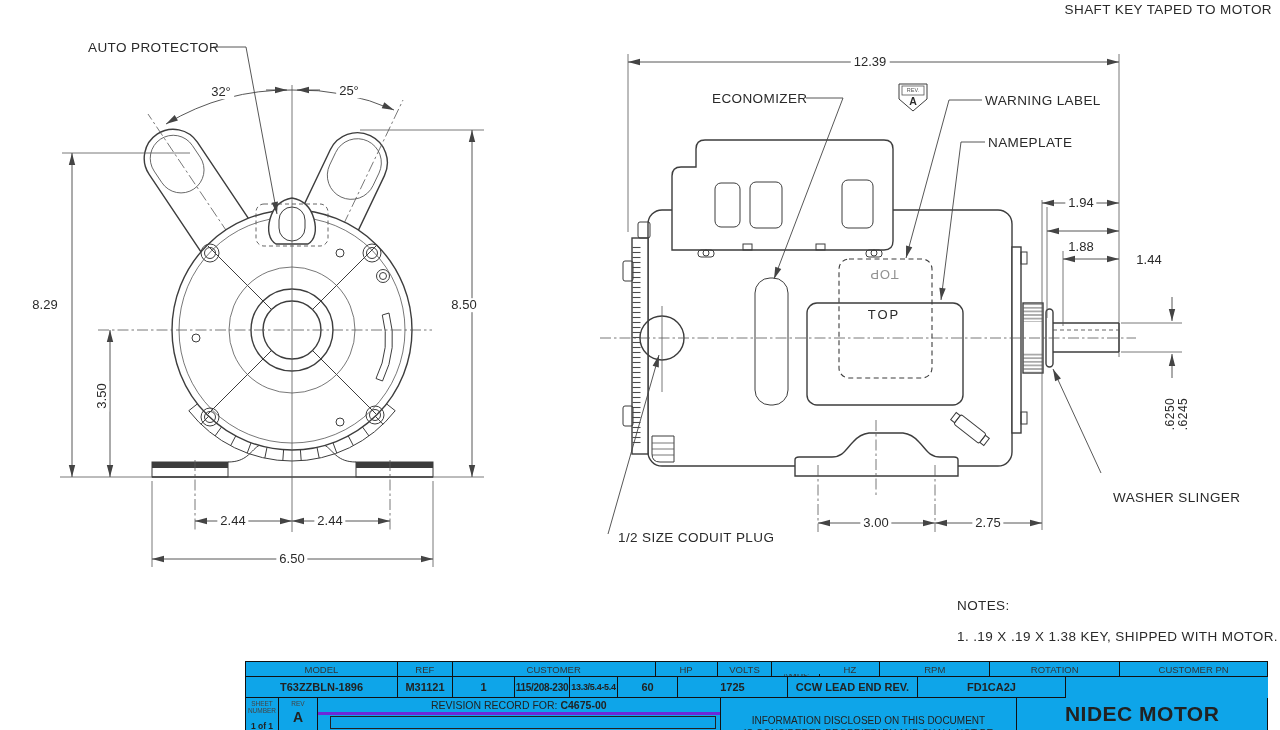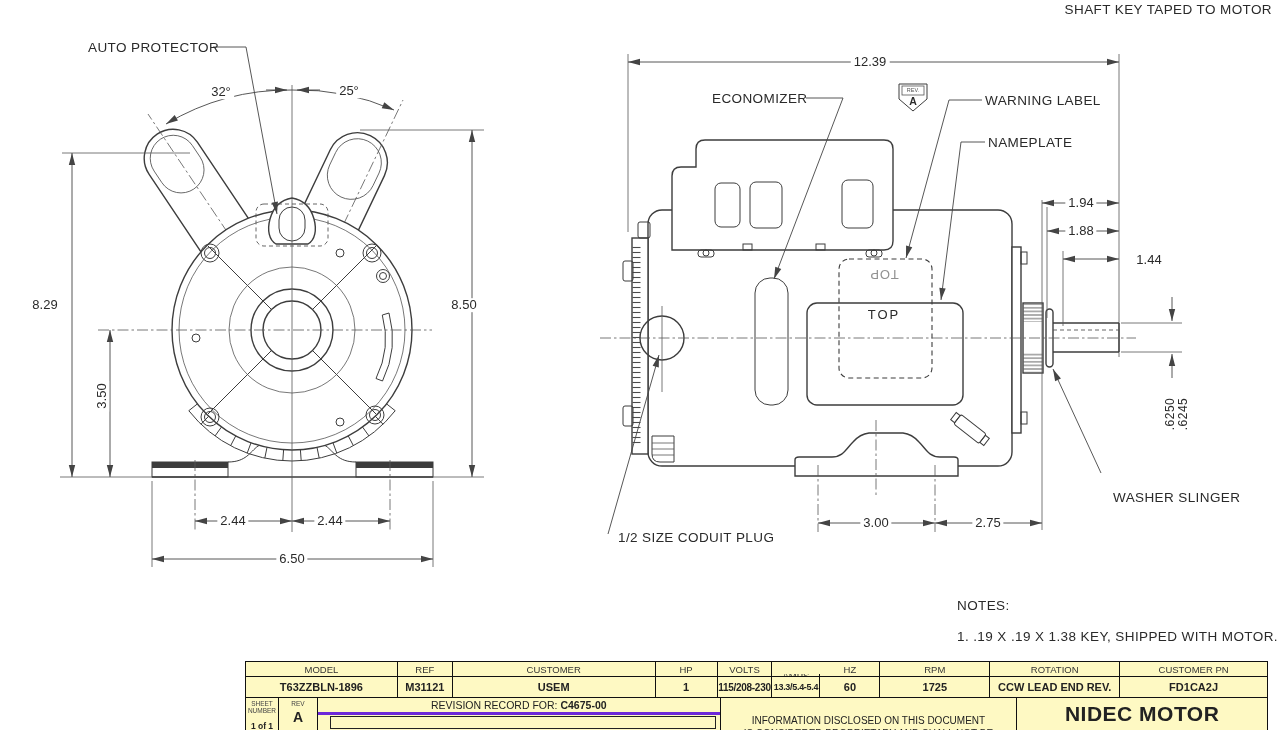--- a/index.html
+++ b/index.html
@@ -17,21 +17,21 @@
   .on{fill:none;stroke:#3d3d3d;stroke-width:1.4;}
   .t{fill:none;stroke:#3d3d3d;stroke-width:1;}
   .tt{fill:none;stroke:#555;stroke-width:.8;}
   .cl{fill:none;stroke:#555;stroke-width:.8;stroke-dasharray:11 3 2.5 3;}
   .dl{fill:none;stroke:#444;stroke-width:.9;}
   .dsh{fill:none;stroke:#3d3d3d;stroke-width:1.1;stroke-dasharray:5 3.5;}
   .dsh2{fill:none;stroke:#555;stroke-width:.9;stroke-dasharray:4 3;}
   
   #tblock{position:absolute;left:245px;top:661px;width:1023px;height:69px;z-index:3;
           border-left:1.5px solid #111;border-top:1.5px solid #111;box-sizing:border-box;
-          background:#fef9c3;overflow:hidden;}
+          background:#0ea5e9;overflow:hidden;}
   .tb-row{display:flex;}
   .tb-cell{border-right:1.5px solid #111;border-bottom:1.5px solid #111;box-sizing:border-box;
            display:flex;align-items:center;justify-content:center;overflow:hidden;}
   .hdr{font-size:9.5px;color:#333;}
   .val{font-size:11px;font-weight:bold;}
   .vs{font-size:9px;font-weight:bold;letter-spacing:-.3px;}
   .vm{font-size:10px;font-weight:bold;letter-spacing:-.3px;}
   .stack{flex-direction:column;justify-content:flex-start;}
   .microhdr{font-size:6.5px;line-height:7px;color:#444;text-align:center;padding-top:2px;}
   .revbox{border:1px solid #222;height:11px;margin:1px 4px 0 12px;}
@@ -250,21 +250,21 @@
 <span class="txt dim" style="left:330px;top:521px;">2.44</span>
 <span class="txt dim" style="left:292px;top:559px;">6.50</span>
 
 <span class="txt lbl" style="left:712px;top:91px;">ECONOMIZER</span>
 <span class="txt lbl" style="left:985px;top:93px;">WARNING LABEL</span>
 <span class="txt lbl" style="left:988px;top:135px;">NAMEPLATE</span>
 <span class="txt" style="left:913px;top:90px;font-size:5.5px;transform:translate(-50%,-50%);color:#555;">REV.</span>
 <span class="txt" style="left:913px;top:101px;font-size:10.5px;font-weight:bold;transform:translate(-50%,-50%);">A</span>
 <span class="txt dim" style="left:870px;top:62px;">12.39</span>
 <span class="txt dim" style="left:1081px;top:203px;">1.94</span>
-<span class="txt dim" style="left:1081px;top:231px;text-align:center;">1.88</span>
+<span class="txt dim" style="left:1081px;top:247px;text-align:center;">1.88</span>
 <span class="txt dim" style="left:1149px;top:260px;">1.44</span>
 <div class="txt tinycap rot90" style="left:1177px;top:414px;">
   <div>.6250</div>
   <div>.6245</div>
 </div>
 <span class="txt lbl" style="left:1113px;top:475px;margin-top:15px;">WASHER SLINGER</span>
 <span class="txt lbl" style="left:618px;top:530px;">1/2 SIZE CODUIT PLUG</span>
 <span class="txt dim" style="left:876px;top:523px;">3.00</span>
 <span class="txt dim" style="left:988px;top:523px;">2.75</span>
 <span class="txt rot180" style="left:884px;top:274px;">TOP</span>
@@ -282,21 +282,20 @@
     <div class="tb-cell hdr" style="width:55px;">VOLTS</div>
     <div class="tb-cell hdr" style="width:48px;margin-top:12px;">AMPS</div>
     <div class="tb-cell hdr" style="width:60px;">HZ</div>
     <div class="tb-cell hdr" style="width:110px;">RPM</div>
     <div class="tb-cell hdr" style="width:130px;">ROTATION</div>
     <div class="tb-cell hdr" style="width:148px;">CUSTOMER PN</div>
   </div>
   <div class="tb-row" style="height:21px;">
     <div class="tb-cell val" style="width:152px;">T63ZZBLN-1896</div>
     <div class="tb-cell val" style="width:55px;">M31121</div>
-    <div class="tb-cell val" style="width:203px;">USEM</div>
     <div class="tb-cell val" style="width:62px;">1</div>
     <div class="tb-cell vm" style="width:55px;">115/208-230</div>
     <div class="tb-cell vs" style="width:48px;">13.3/5.4-5.4</div>
     <div class="tb-cell val" style="width:60px;">60</div>
     <div class="tb-cell val" style="width:110px;">1725</div>
     <div class="tb-cell val" style="width:130px;">CCW LEAD END REV.</div>
     <div class="tb-cell val" style="width:148px;">FD1CA2J</div>
   </div>
   <div class="tb-row" style="height:60px;">
     <div class="tb-cell stack" style="width:33px;">

